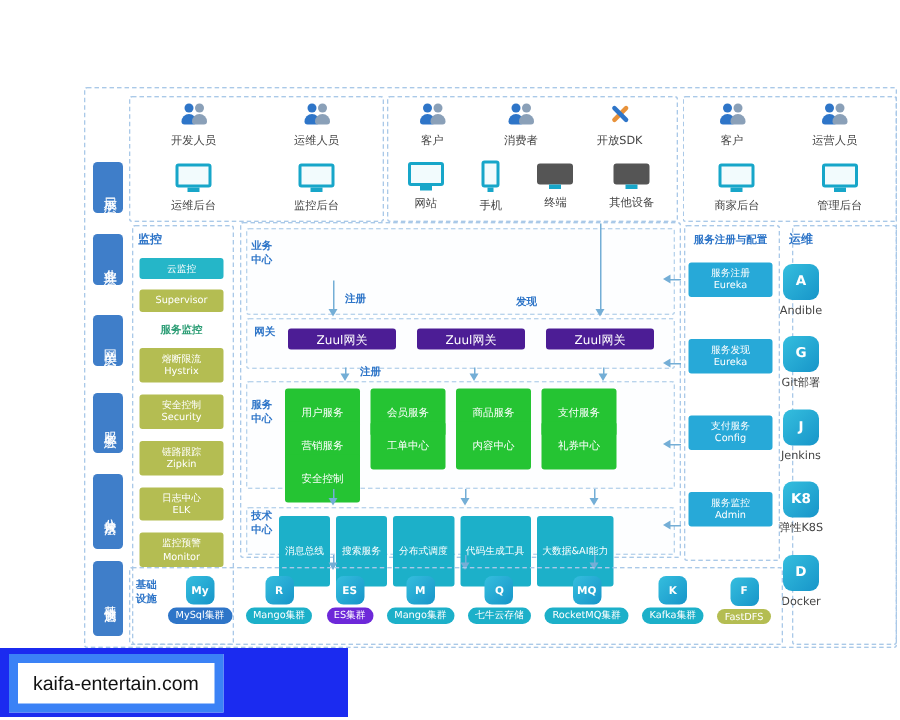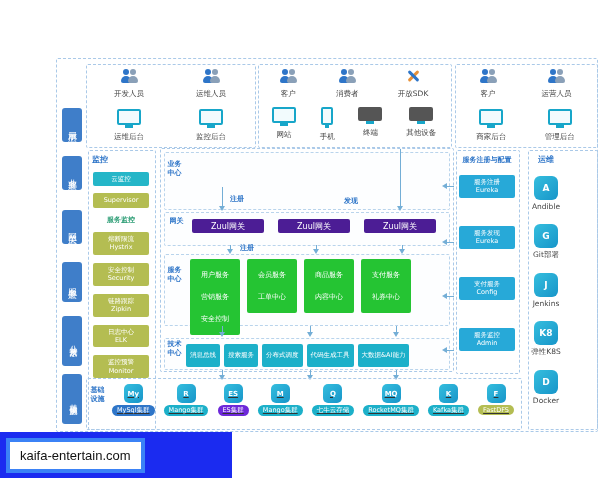--- a/index.html
+++ b/index.html
@@ -12,21 +12,21 @@
   .layer-label{position:absolute;left:62px;width:20px;background:#3f7ec9;color:#fff;border-radius:3px;
     display:flex;align-items:center;justify-content:center;writing-mode:vertical-rl;text-orientation:upright;
     font-size:9px;letter-spacing:1px;}
 
   
   .area-label{position:absolute;color:#2e75c8;font-size:7px;width:15px;line-height:1.35;
     word-break:break-all;text-align:center;font-weight:bold;}
 
   
   .group{position:absolute;display:flex;flex-direction:column;justify-content:space-between;}
-  .row{display:flex;justify-content:space-around;align-items:flex-start;}
+  .row{display:flex;justify-content:space-around;align-items:center;}
   .cell{display:flex;flex-direction:column;align-items:center;gap:2px;}
   .cell .lbl{font-size:7.5px;color:#444;white-space:nowrap;}
 
   .persons{display:inline-flex;}
   .person{position:relative;width:10px;height:14px;display:inline-block;--pc:#2e75c8;}
   .person::before{content:'';position:absolute;left:2px;top:0;width:6px;height:6px;border-radius:50%;background:var(--pc);}
   .person::after{content:'';position:absolute;left:0;top:7px;width:10px;height:7px;border-radius:5px 5px 2px 2px;background:var(--pc);}
   .persons .person:nth-child(2){margin-left:-3px;--pc:#8aa0b8;}
   .tools{width:14px;height:14px;position:relative;display:inline-block;}
   .tools::before,.tools::after{content:'';position:absolute;left:6px;top:0;width:3px;height:14px;border-radius:2px;background:#e8923a;transform:rotate(45deg);}
@@ -39,52 +39,52 @@
   .dev-icon[data-kind="phone"]::after{width:4px;}
   .dev-icon[data-kind="device"]{background:#555;border-color:#555;height:10px;}
 
   
   .mod-red{width:44px;height:22px;background:#ea2a26;color:#fff;font-size:7px;display:flex;align-items:center;
     justify-content:center;border-radius:2px;box-shadow:0 1px 2px rgba(0,0,0,.25);}
   .zuul{width:72px;height:14px;background:#4c1d95;color:#fff;font-size:8px;display:flex;align-items:center;
     justify-content:center;border-radius:2px;}
   .svc-green{width:50px;height:32px;background:#25c433;color:#fff;font-size:7px;display:flex;align-items:center;
     justify-content:center;border-radius:2px;}
-  .tech-item{background:#1cb0c9;color:#fff;font-size:6.5px;padding:7px 4px;border-radius:2px;white-space:nowrap;}
+  .tech-item{background:#1cb0c9;color:#fff;font-size:6.5px;padding:19px 4px;border-radius:2px;white-space:nowrap;}
 
   .col-flex{position:absolute;display:flex;flex-direction:column;align-items:center;}
   .col-title{font-size:8px;color:#2e75c8;font-weight:bold;}
   .small-box{width:54px;color:#fff;font-size:6.5px;text-align:center;border-radius:2px;padding:3px 1px;line-height:1.3;}
   .teal-bg{background:#25b6c8;}
   .olive-bg{background:#b4bd52;}
   .reg-bg{background:#27a9d8;}
   .sub-title{font-size:7px;color:#2e9e76;font-weight:bold;}
 
   
   .ico{display:flex;align-items:center;justify-content:center;color:#fff;font-weight:bold;
     background:linear-gradient(135deg,#35bede,#1795c9);border-radius:6px;}
   .ops-ico{width:24px;height:24px;font-size:9px;}
   .infra-ico{width:19px;height:19px;font-size:7px;border-radius:5px;}
   .ops-item{display:flex;flex-direction:column;align-items:center;gap:2px;}
   .ops-item .lbl{font-size:7.5px;color:#444;}
-  .infra-row{position:absolute;display:flex;justify-content:space-between;align-items:flex-start;text-decoration:underline;}
+  .infra-row{position:absolute;display:flex;justify-content:space-between;align-items:center;}
   .infra-item{display:flex;flex-direction:column;align-items:center;gap:2px;}
   .pill{color:#fff;font-size:6.5px;padding:1px 5px;border-radius:7px;white-space:nowrap;background:#1cb0c9;}
 
   
   .arrow-down{position:absolute;width:0;border-left:1px solid #74aed6;}
   .arrow-down::after{content:'';position:absolute;left:-4px;bottom:-5px;border:3.5px solid transparent;border-top:5px solid #74aed6;}
   .arrow-left{position:absolute;height:0;border-top:1px solid #74aed6;width:10px;}
   .arrow-left::before{content:'';position:absolute;left:-5px;top:-4px;border:3.5px solid transparent;border-right:5px solid #74aed6;}
   .flow-label{position:absolute;color:#2e75c8;font-size:7px;font-weight:bold;}
 
   
   .watermark{position:absolute;left:0;top:432px;width:232px;height:46px;background:#1b2bf0;
     display:flex;align-items:center;}
-  .watermark-inner{margin-left:6px;background:#fff;border:4px solid #3b82f6;padding:6px 10px;font-size:13px;color:#111;
+  .watermark-inner{margin-left:6px;background:#fff;border:6px solid #3b82f6;padding:6px 10px;font-size:13px;color:#111;
     font-family:"Liberation Sans","DejaVu Sans",sans-serif;white-space:nowrap;}
 </style>
 </head>
 <body>
 
 <div class="canvas">
 
   <div class="dashed" style="left:56px;top:58px;width:540px;height:372px;"></div>
 
   <div class="dashed" style="left:86px;top:64px;width:168px;height:82px;"></div>
@@ -358,21 +358,21 @@
           <div>Admin</div>
         </div>
       </div>
   </div>
   <div class="arrow-left" style="left:444px;top:186px;"></div>
   <div class="arrow-left" style="left:444px;top:242px;"></div>
   <div class="arrow-left" style="left:444px;top:296px;"></div>
   <div class="arrow-left" style="left:444px;top:350px;"></div>
 
   <div class="dashed" style="left:528px;top:150px;width:68px;height:278px;"></div>
-  <div class="col-flex" style="left:514px;top:154px;width:64px;gap:11px;">
+  <div class="col-flex" style="left:502px;top:154px;width:64px;gap:11px;">
     <div class="col-title">运维</div>
     <div class="col-flex" style="position:static;gap:13px;">
 
         <div class="ops-item">
           <div class="ico ops-ico">A</div>
           <span class="lbl">Andible</span>
         </div>
 
         <div class="ops-item">
           <div class="ico ops-ico">G</div>

